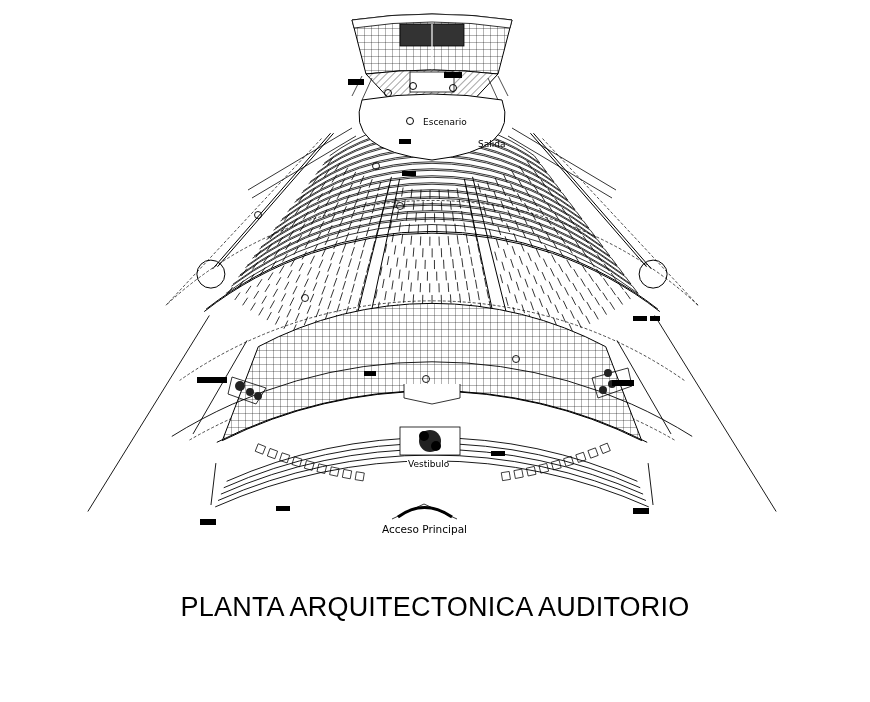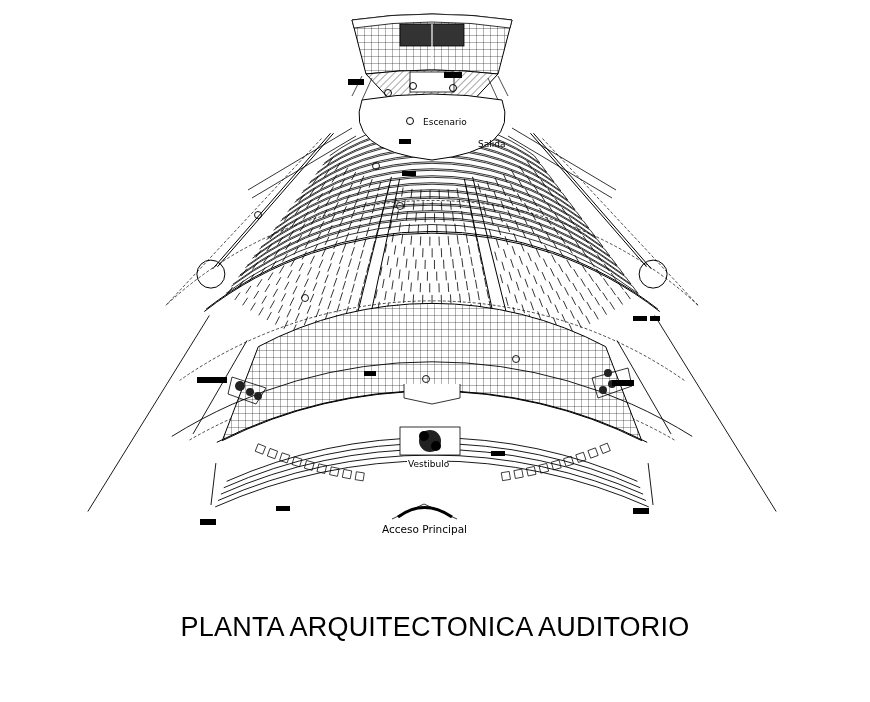--- a/index.html
+++ b/index.html
@@ -1,19 +1,19 @@
 <!DOCTYPE html>
 <html><head>
   <meta charset="utf-8">
   <style>
     html, body { margin: 0; padding: 0; background: #ffffff; }
     body { width: 870px; height: 702px; position: relative; overflow: hidden; font-family: "DejaVu Sans", sans-serif; }
     #plan { position: absolute; left: 0; top: 0; width: 870px; height: 702px; }
     .title {
-      position: absolute; left: 0; top: 612px; width: 870px; text-align: center;
+      position: absolute; left: 0; top: 592px; width: 870px; text-align: center;
       font-family: "Liberation Sans", sans-serif; font-size: 27px; color: #000; letter-spacing: 0.2px;
     }
     .lbl { font-family: "DejaVu Sans", sans-serif; fill: #000; }
   </style>
 </head>
 <body>
 
 <svg id="plan" viewBox="0 0 870 702" xmlns="http://www.w3.org/2000/svg">
   <defs>
     <pattern id="grid" width="7" height="7" patternUnits="userSpaceOnUse">

